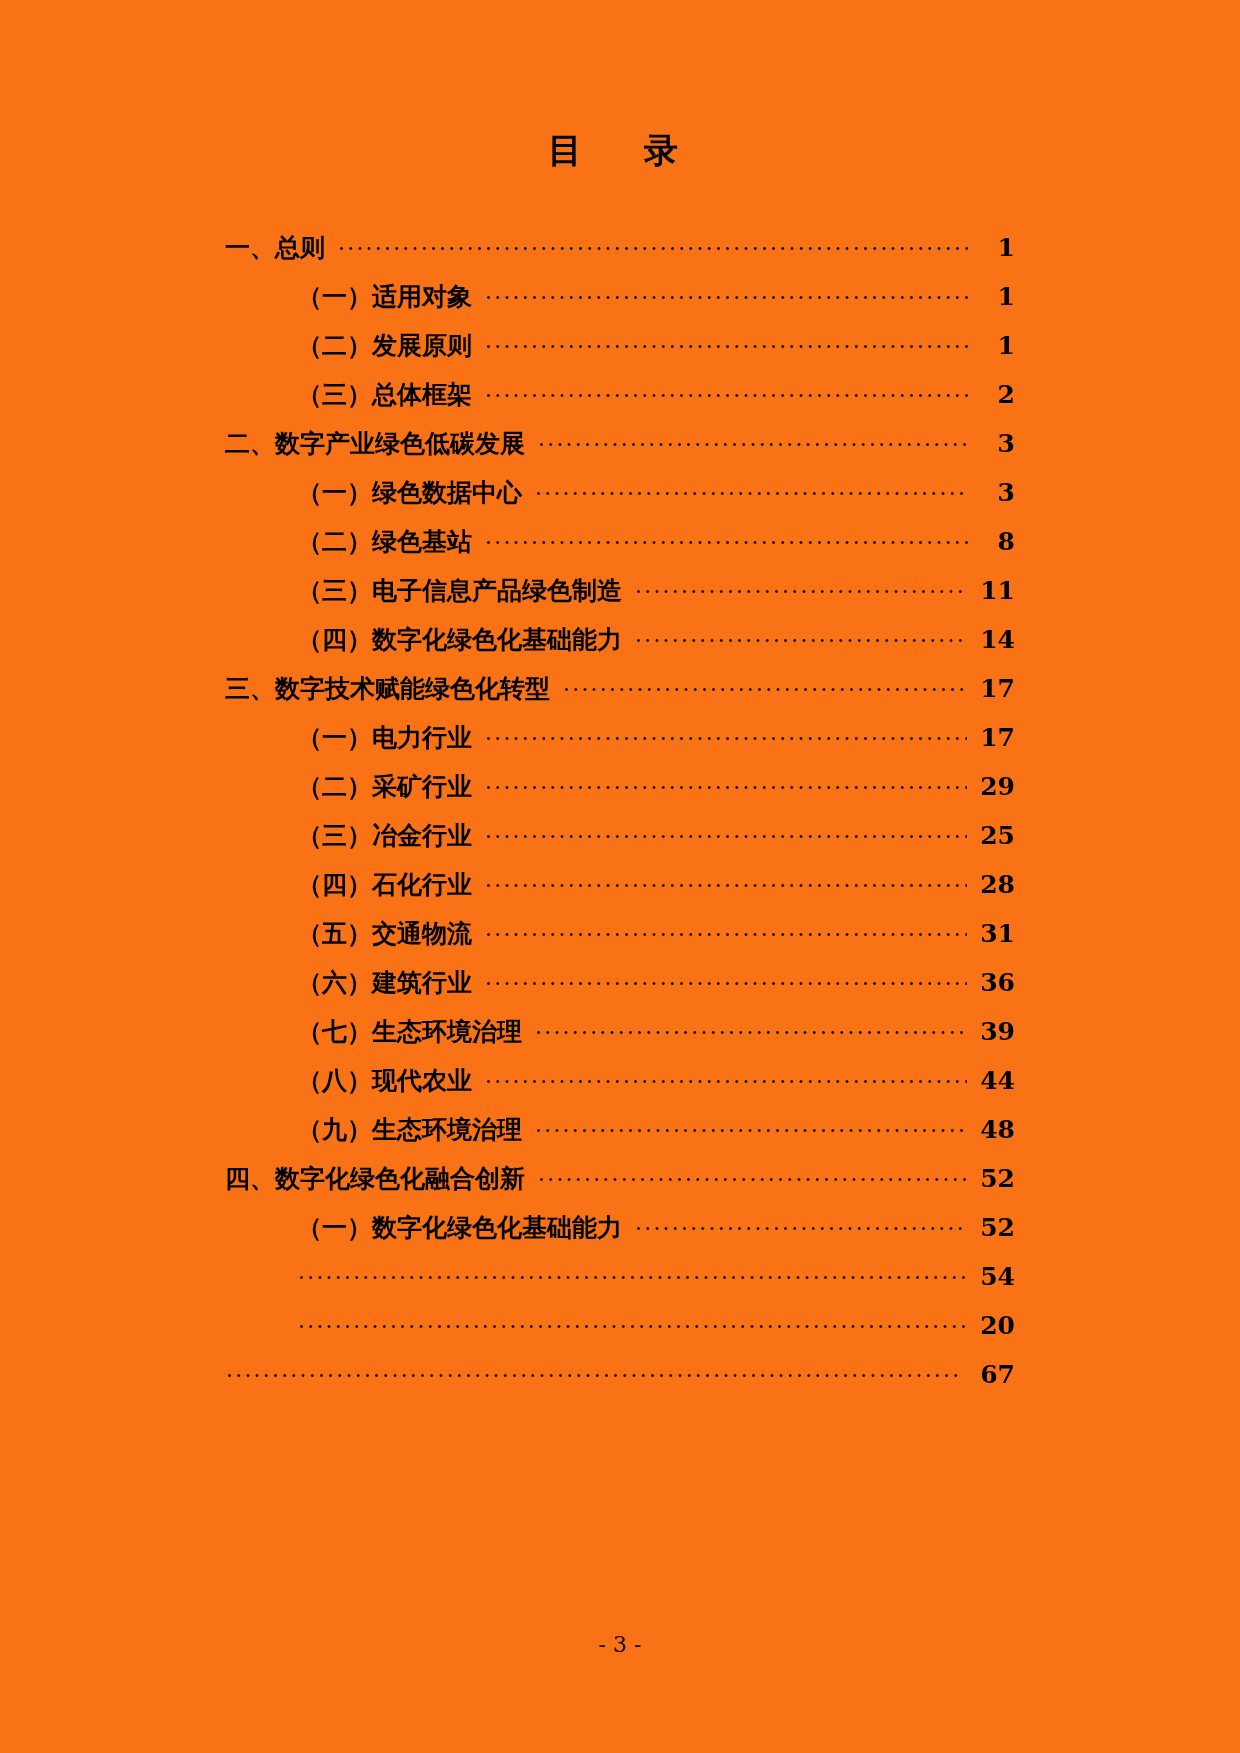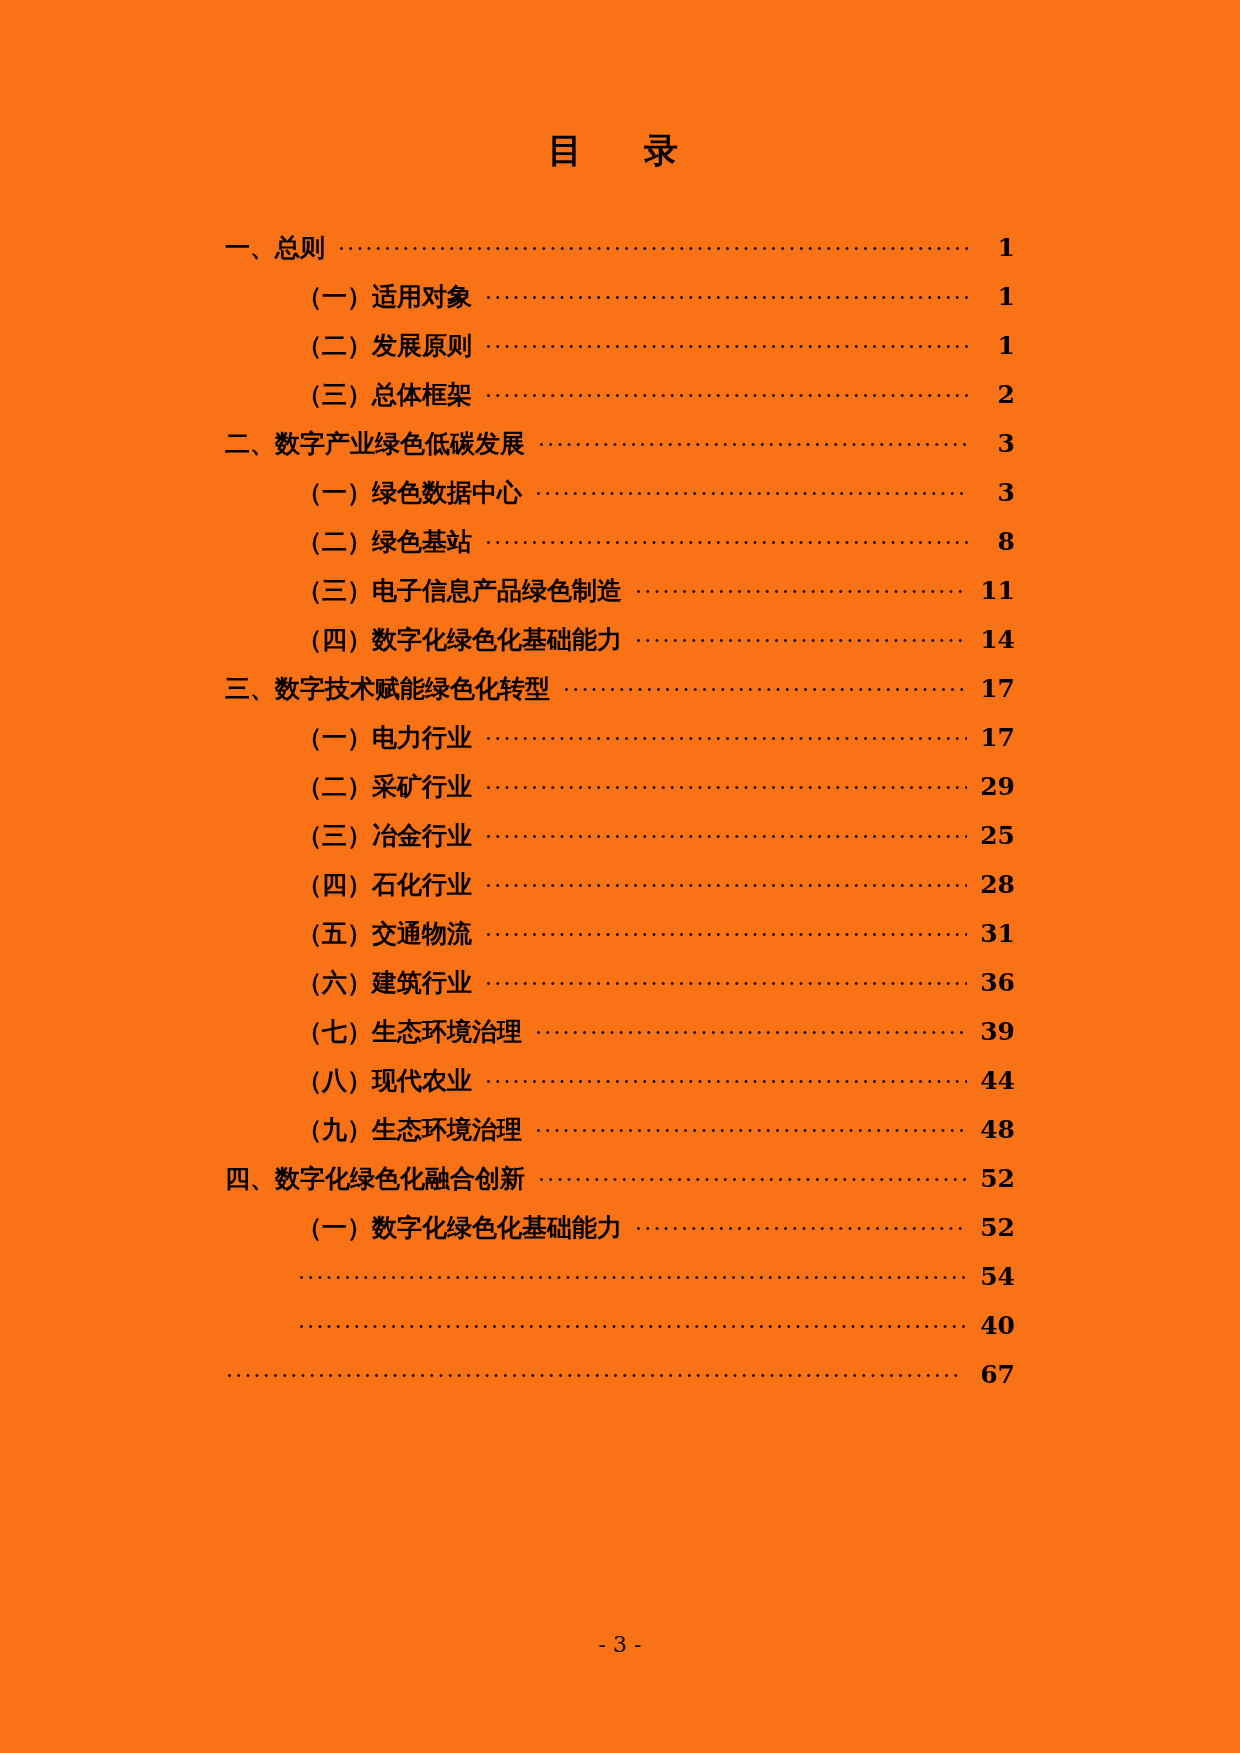--- a/index.html
+++ b/index.html
@@ -192,21 +192,21 @@
         <span class="toc-label">（一）数字化绿色化基础能力</span>
         <span class="toc-dots">................................................................................</span>
         <span class="toc-page">52</span>
       </div>
       <div class="toc-entry level-2">
         <span class="toc-dots">................................................................................</span>
         <span class="toc-page">54</span>
       </div>
       <div class="toc-entry level-2">
         <span class="toc-dots">................................................................................</span>
-        <span class="toc-page">40</span>
+        <span class="toc-page">20</span>
       </div>
       <div class="toc-entry level-1">
         <span class="toc-dots">................................................................................</span>
         <span class="toc-page">67</span>
       </div>
     </div>
 
   <div class="page-footer">- 3 -</div>
 
 </div>

